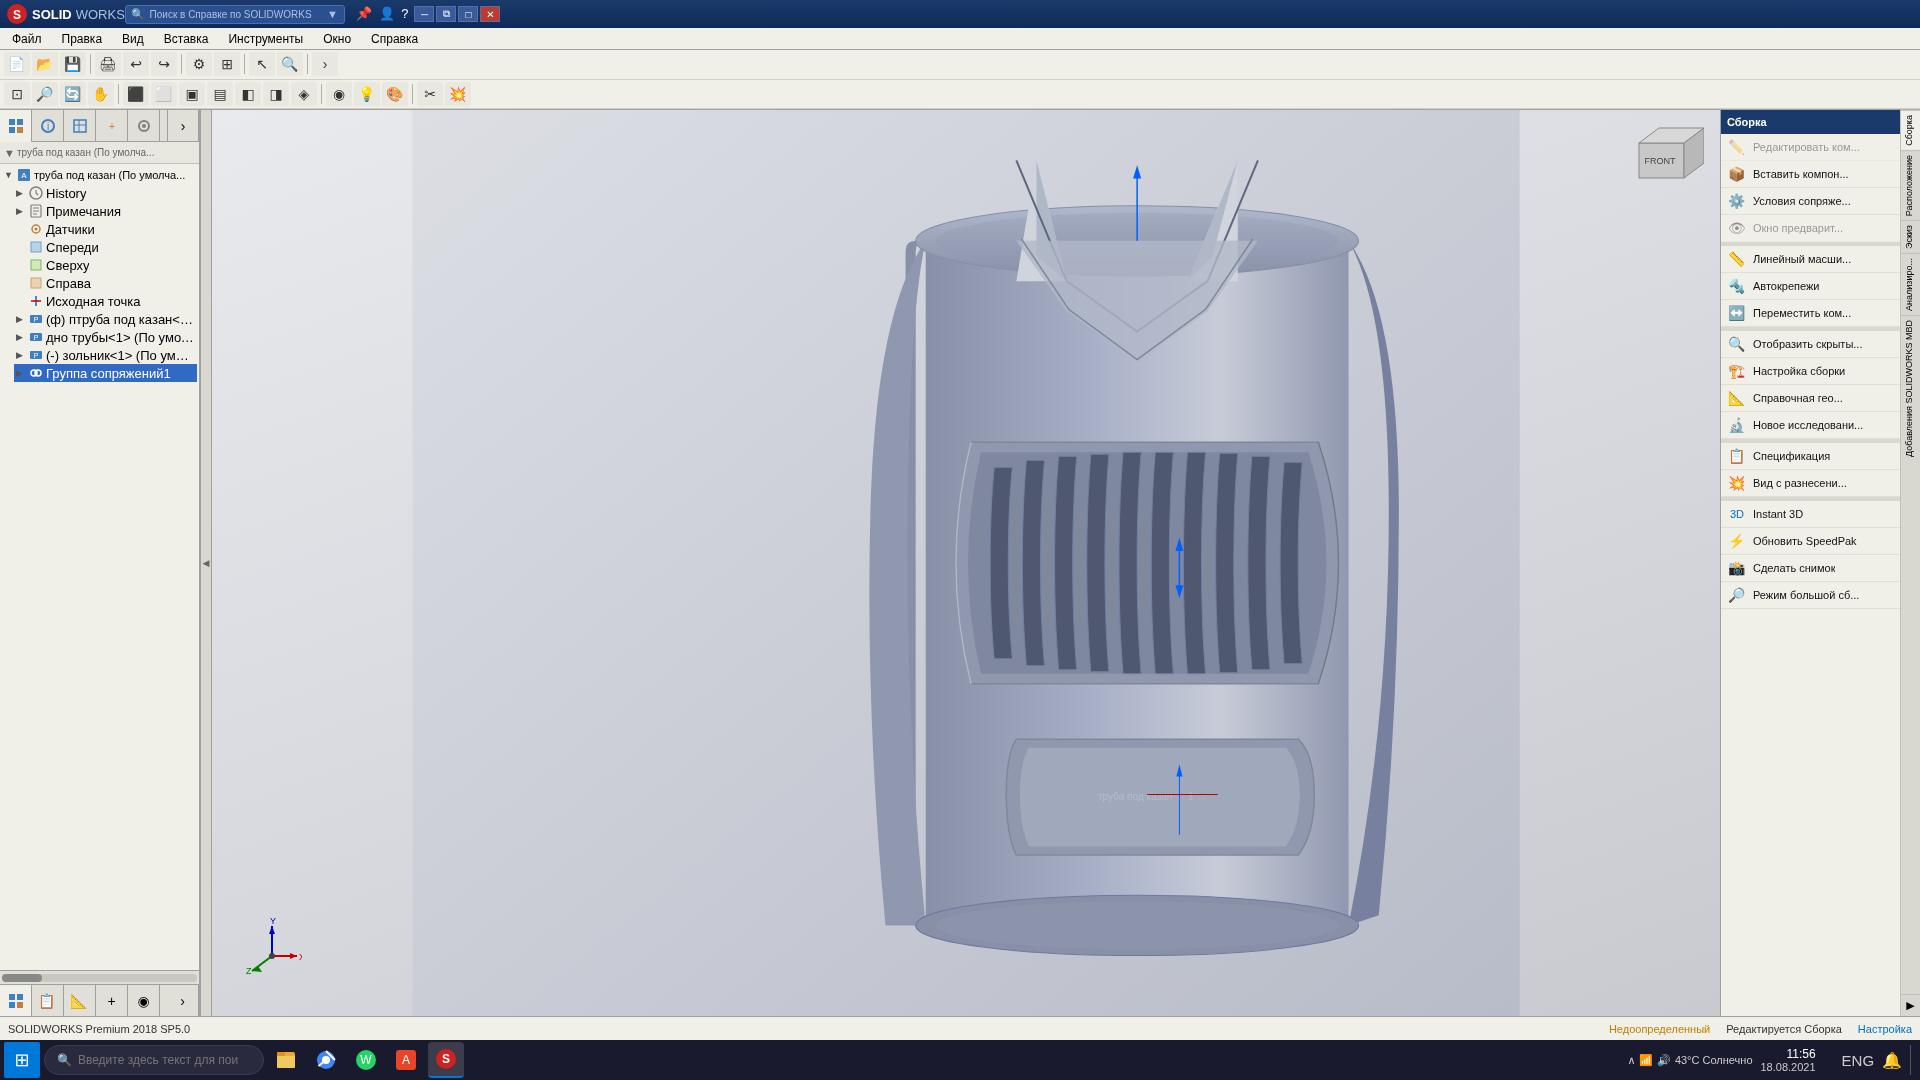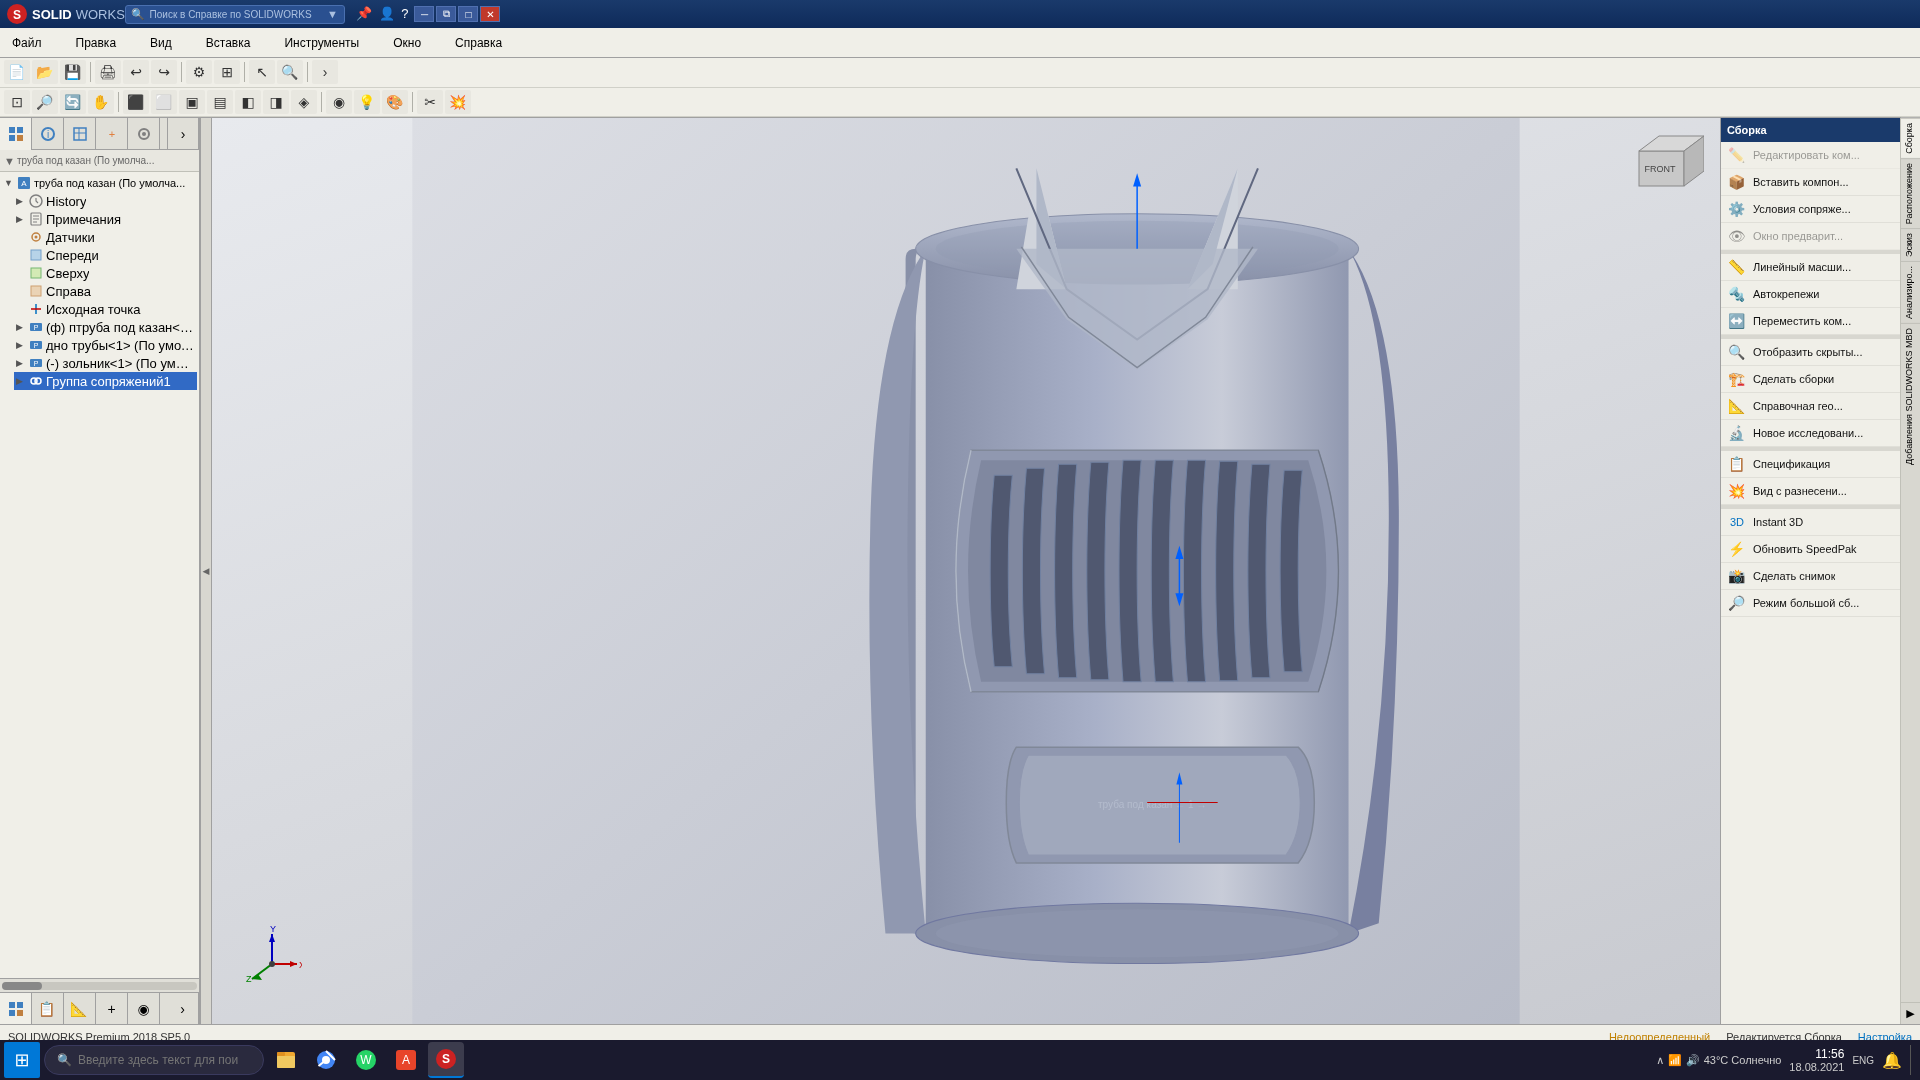--- a/index.html
+++ b/index.html
@@ -16,27 +16,27 @@
     }
     #titlebar .logo { display: flex; align-items: center; gap: 4px; }
     #titlebar .title-right { display: flex; align-items: center; gap: 4px; }
     #titlebar .search-bar { background: #2a5090; border: 1px solid #4a70b0; border-radius: 3px; padding: 2px 6px; color: #aac0e0; font-size: 11px; width: 220px; display: flex; align-items: center; gap: 4px; }
     #titlebar .win-btns { display: flex; gap: 2px; margin-left: 8px; }
     #titlebar .win-btn { width: 20px; height: 16px; background: #3a5a9a; border: 1px solid #5070b0; color: white; font-size: 10px; display: flex; align-items: center; justify-content: center; cursor: pointer; }
     #titlebar .win-btn.close { background: #c0392b; }
 
     
     #menubar {
-      height: 30px;
+      height: 22px;
       background: #f0efe8;
       border-bottom: 1px solid #a0a0a0;
       display: flex;
       align-items: center;
       padding: 0 4px;
-      gap: 18px;
+      gap: 4px;
     }
     #menubar .menu-item { padding: 2px 8px; font-size: 12px; color: #000; cursor: pointer; }
 
     
     #toolbar-area {
       height: 60px;
       background: #f0efe8;
       border-bottom: 1px solid #a0a0a0;
       display: flex;
       flex-direction: column;
@@ -664,21 +664,21 @@
           <span class="rf-item-icon">↔️</span>
           <span class="rf-item-label">Переместить ком...</span>
         </div>
         <div class="rf-sep"></div>
         <div class="rf-item">
           <span class="rf-item-icon">🔍</span>
           <span class="rf-item-label">Отобразить скрыты...</span>
         </div>
         <div class="rf-item">
           <span class="rf-item-icon">🏗️</span>
-          <span class="rf-item-label">Сделать сборки</span>
+          <span class="rf-item-label">Настройка сборки</span>
         </div>
         <div class="rf-item">
           <span class="rf-item-icon">📐</span>
           <span class="rf-item-label">Справочная гео...</span>
         </div>
         <div class="rf-item">
           <span class="rf-item-icon">🔬</span>
           <span class="rf-item-label">Новое исследовани...</span>
         </div>
         <div class="rf-sep"></div>
@@ -775,17 +775,17 @@
     <div class="sys-tray">
       <span style="cursor:pointer;">∧</span>
       <span>📶</span>
       <span>🔊</span>
       <span style="display:flex;align-items:center;gap:3px;">43°C Солнечно</span>
     </div>
     <div style="cursor:pointer;text-align:right;">
       <div style="font-size:12px;color:#fff;">11:56</div>
       <div style="font-size:11px;color:#ccc;">18.08.2021</div>
     </div>
-    <span style="color:#ccc;font-size:10px;cursor:pointer;">ENG</span>
+    <span style="color:#ccc;font-size:15px;cursor:pointer;margin-left:18px;">ENG</span>
     <span style="cursor:pointer;font-size:16px;">🔔</span>
     <span style="width:6px;height:30px;border-left:1px solid #555;cursor:pointer;"></span>
   </div>
 </div>
 
 </body></html>

